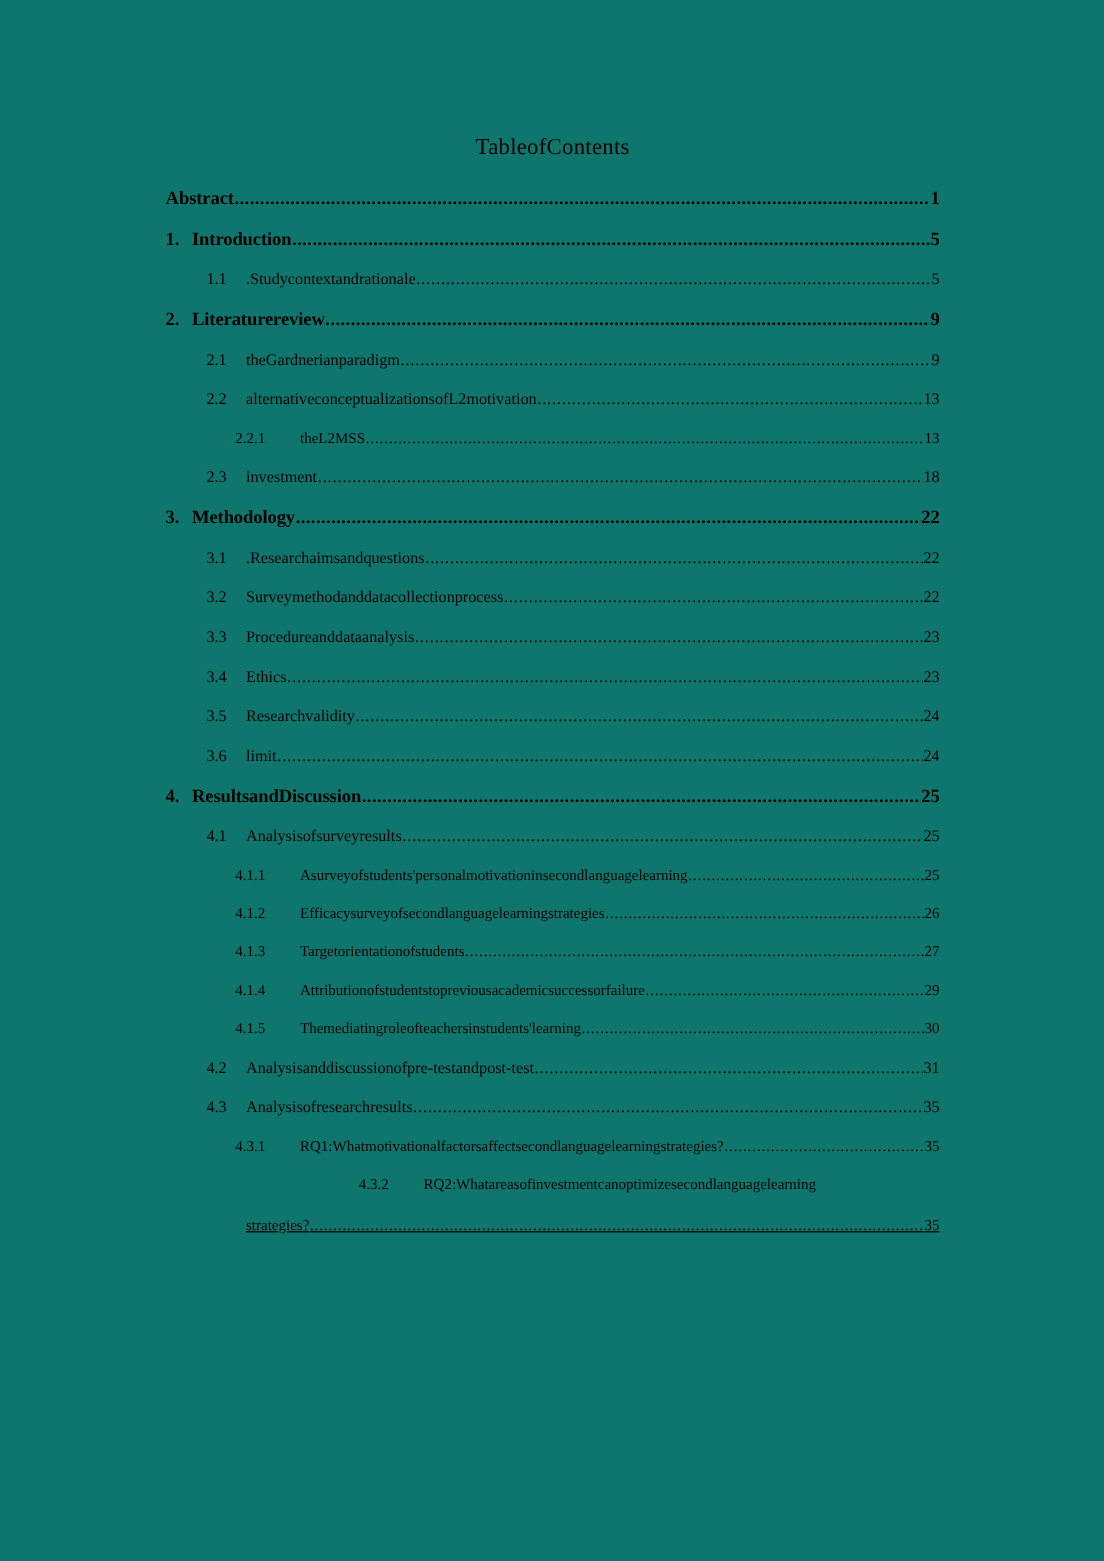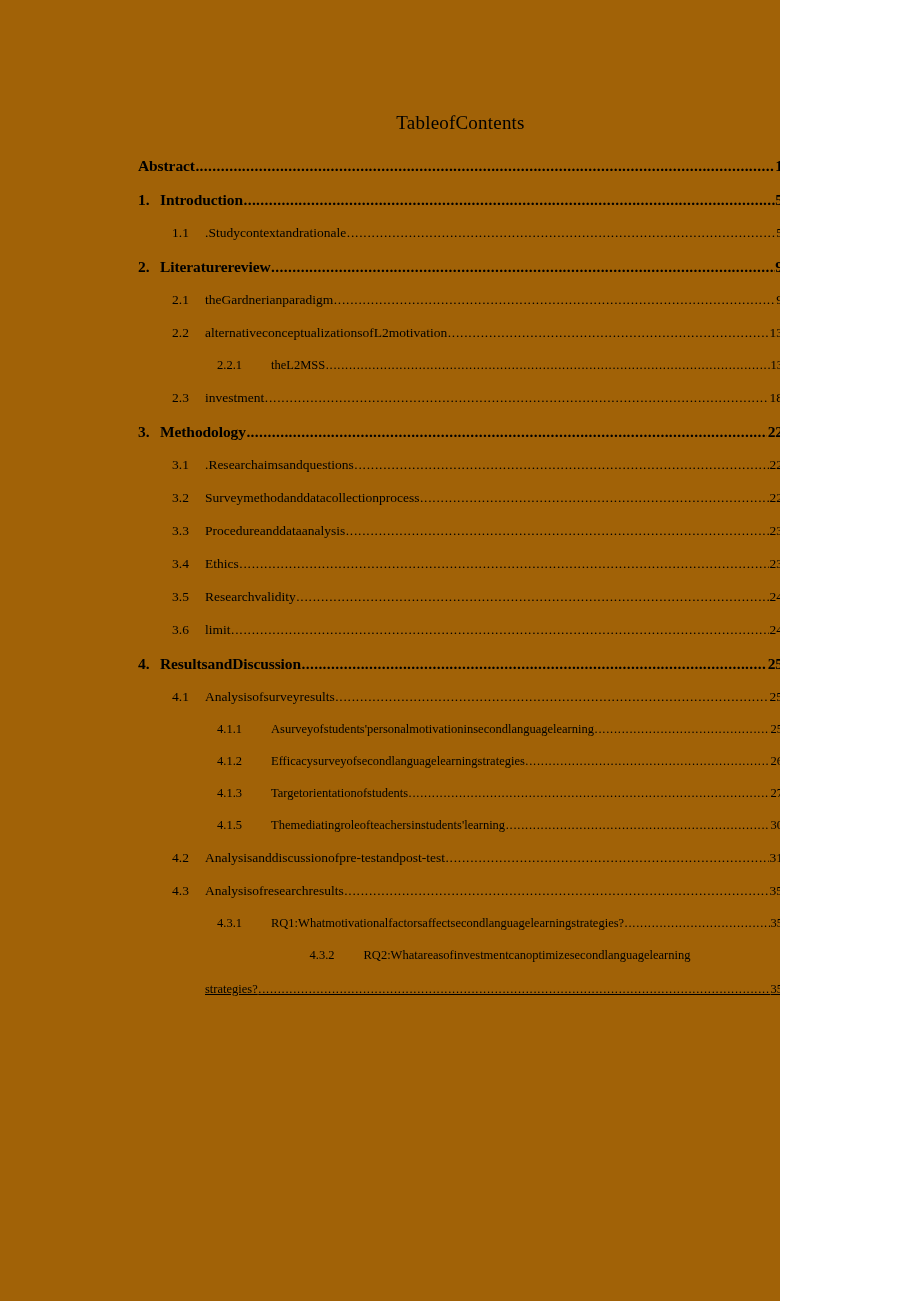--- a/index.html
+++ b/index.html
@@ -8,23 +8,23 @@
     padding: 0;
     background: #ffffff;
   }
   body {
     font-family: "Liberation Serif", "DejaVu Serif", serif;
     color: #000000;
     -webkit-font-smoothing: antialiased;
   }
   .page {
     position: relative;
-    width: 780px;
+    width: 920px;
     height: 1301px;
-    background: #a16207;
+    background: #0f766e;
     overflow: hidden;
     box-sizing: border-box;
   }
   .content {
     position: absolute;
     left: 138px;
     top: 112px;
     width: 645px;   
   }
 
@@ -104,21 +104,21 @@
   .lvl2 .num { width: 33px; }
   .lvl2 .leader { letter-spacing: 0.75px; }
 
   
   .lvl3 {
     font-size: 12.5px;
     font-weight: normal;
     margin-bottom: 17px;
     padding-left: 58px;     
   }
-  .lvl3 .num { width: 54px; margin-left: 21px; }
+  .lvl3 .num { width: 54px; }
   .lvl3 .leader { letter-spacing: 0.75px; }
 
   
   .cont {
     font-size: 12.5px;
     font-weight: normal;
     margin-bottom: 17px;
     padding-left: 67px;     
   }
   .cont .leader { letter-spacing: 0.75px; }
@@ -250,20 +250,26 @@
         <span class="leader" aria-hidden="true"></span>
         <span class="pageno">26</span>
       </div>
       <div class="entry lvl3">
         <span class="num">4.1.3</span>
         <span class="label">Targetorientationofstudents</span>
         <span class="leader" aria-hidden="true"></span>
         <span class="pageno">27</span>
       </div>
       <div class="entry lvl3">
+        <span class="num">4.1.4</span>
+        <span class="label">Attributionofstudentstopreviousacademicsuccessorfailure</span>
+        <span class="leader" aria-hidden="true"></span>
+        <span class="pageno">29</span>
+      </div>
+      <div class="entry lvl3">
         <span class="num">4.1.5</span>
         <span class="label">Themediatingroleofteachersinstudents'learning</span>
         <span class="leader" aria-hidden="true"></span>
         <span class="pageno">30</span>
       </div>
       <div class="entry lvl2">
         <span class="num">4.2</span>
         <span class="label">Analysisanddiscussionofpre-testandpost-test</span>
         <span class="leader" aria-hidden="true"></span>
         <span class="pageno">31</span>

